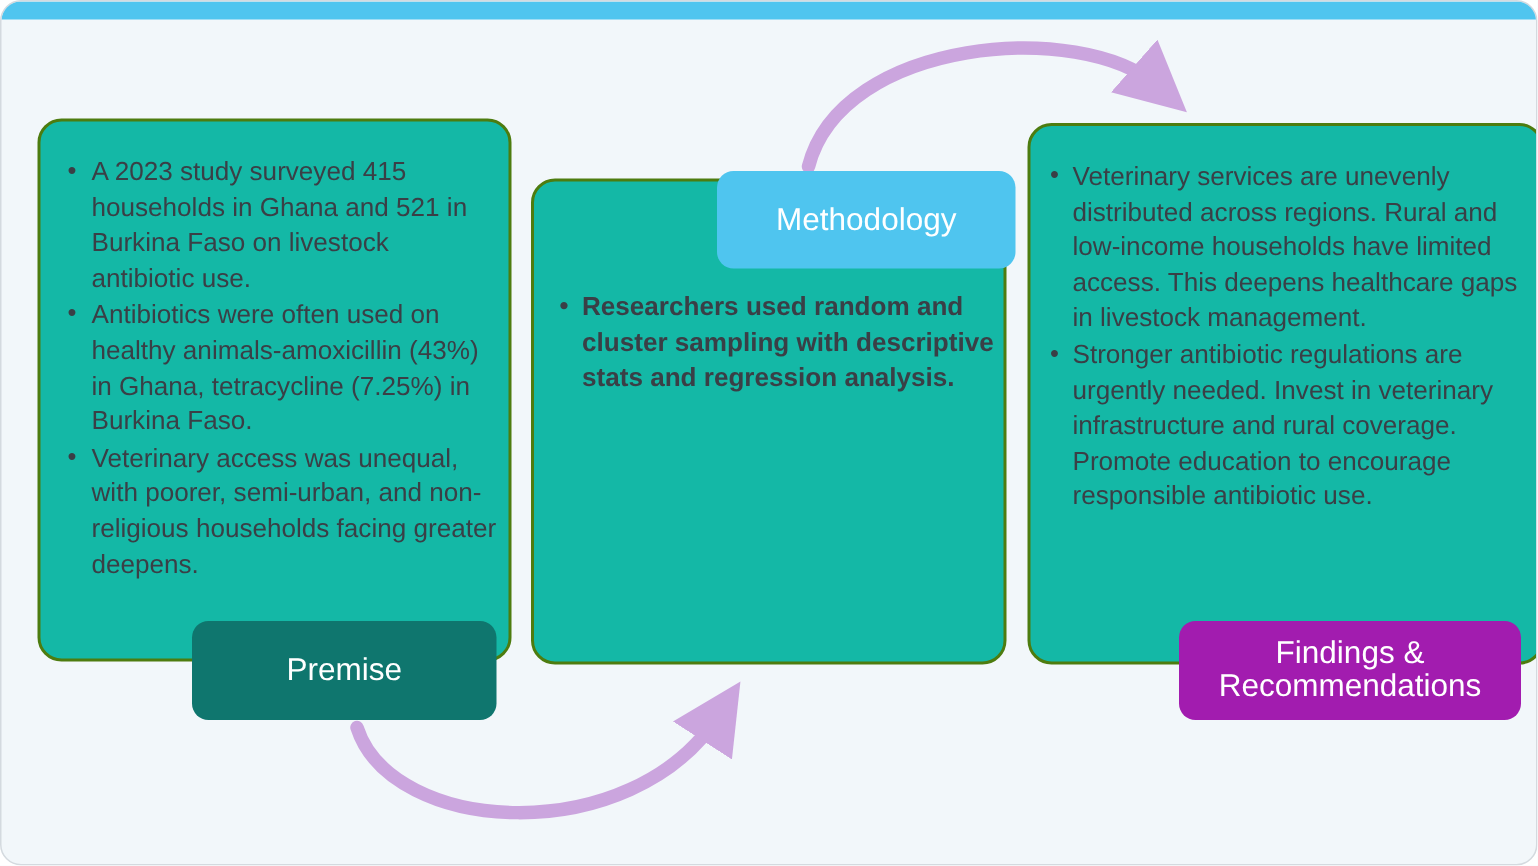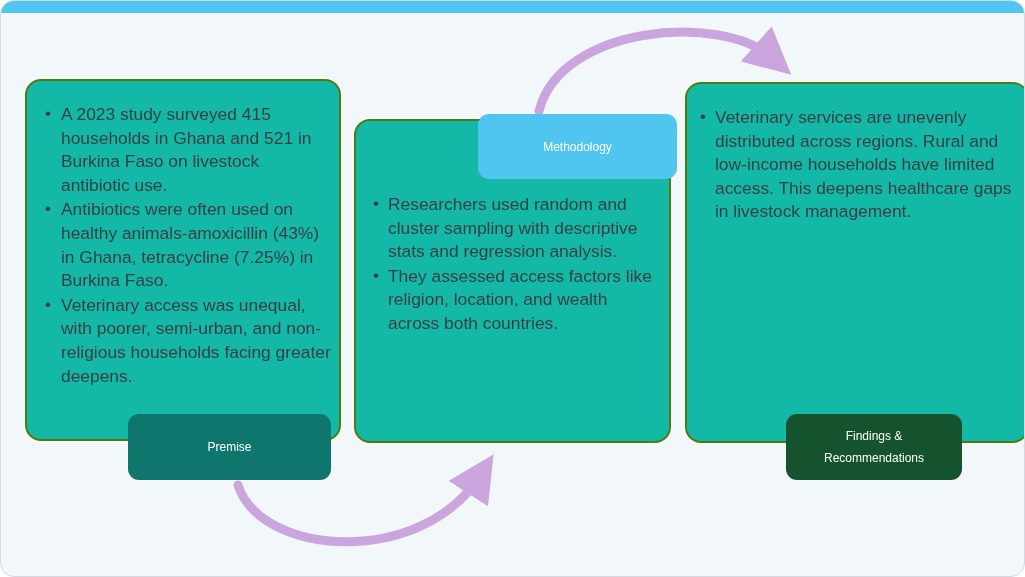--- a/index.html
+++ b/index.html
@@ -62,21 +62,21 @@
 
   .bullets {
     list-style: none;
     margin: 0;
     padding: 0;
     color: #3a3f46;
     font-size: 17.4px;
     line-height: 23.6px;
   }
   #card-premise  .bullets { padding: 22px 8px 0 16px; }
-  #card-method   .bullets { padding: 72px 6px 0 16px; }
+  #card-method   .bullets { padding: 72px 6px 0 16px; font-weight: bold; }
   #card-findings .bullets { padding: 22px 10px 0 12px; }
 
   .bullets li {
     position: relative;
     padding-left: 16px;
     margin-bottom: 1px;
   }
   .bullets li::before {
     content: "\2022";
     position: absolute;
@@ -89,29 +89,29 @@
   #card-premise .bullets li::before { left: 2px; }
 
   
   .badge {
     position: absolute;
     display: flex;
     align-items: center;
     justify-content: center;
     text-align: center;
     color: #ffffff;
-    font-size: 12px;
+    font-size: 21px;
     line-height: 22px;
     border-radius: 11px;
     box-sizing: border-box;
     padding: 4px 10px;
   }
   #badge-premise  { left: 127px; top: 413px; width: 203px; height: 66px; background: #0f766e; }
   #badge-method   { left: 477px; top: 113px; width: 199px; height: 65px; background: #4fc5ef; }
-  #badge-findings { left: 785px; top: 413px; width: 176px; height: 66px; background: #14532d; }
+  #badge-findings { left: 785px; top: 413px; width: 228px; height: 66px; background: #a21caf; }
 </style>
 </head>
 <body>
 
 <div id="canvas">
 
   <div id="topbar"></div>
 
   <svg id="arrows" viewBox="0 0 1025 577" width="1025" height="577">
     <defs>
@@ -129,27 +129,27 @@
     <ul class="bullets">
       <li>A 2023 study surveyed 415 households in Ghana and 521 in Burkina Faso on livestock antibiotic use.</li>
       <li>Antibiotics were often used on healthy animals-amoxicillin (43%) in Ghana, tetracycline (7.25%) in Burkina Faso.</li>
       <li>Veterinary access was unequal, with poorer, semi-urban, and non- religious households facing greater deepens.</li>
     </ul>
   </div>
 
   <div class="card" id="card-method">
     <ul class="bullets">
       <li>Researchers used random and cluster sampling with descriptive stats and regression analysis.</li>
-      <li>They assessed access factors like religion, location, and wealth across both countries.</li>
     </ul>
   </div>
 
   <div class="card" id="card-findings">
     <ul class="bullets">
       <li>Veterinary services are unevenly distributed across regions. Rural and low-income households have limited access. This deepens healthcare gaps in livestock management.</li>
+      <li>Stronger antibiotic regulations are urgently needed. Invest in veterinary infrastructure and rural coverage. Promote education to encourage responsible antibiotic use.</li>
     </ul>
   </div>
 
   <div class="badge" id="badge-premise">
     <span>Premise</span>
   </div>
 
   <div class="badge" id="badge-method">
     <span>Methodology</span>
   </div>

